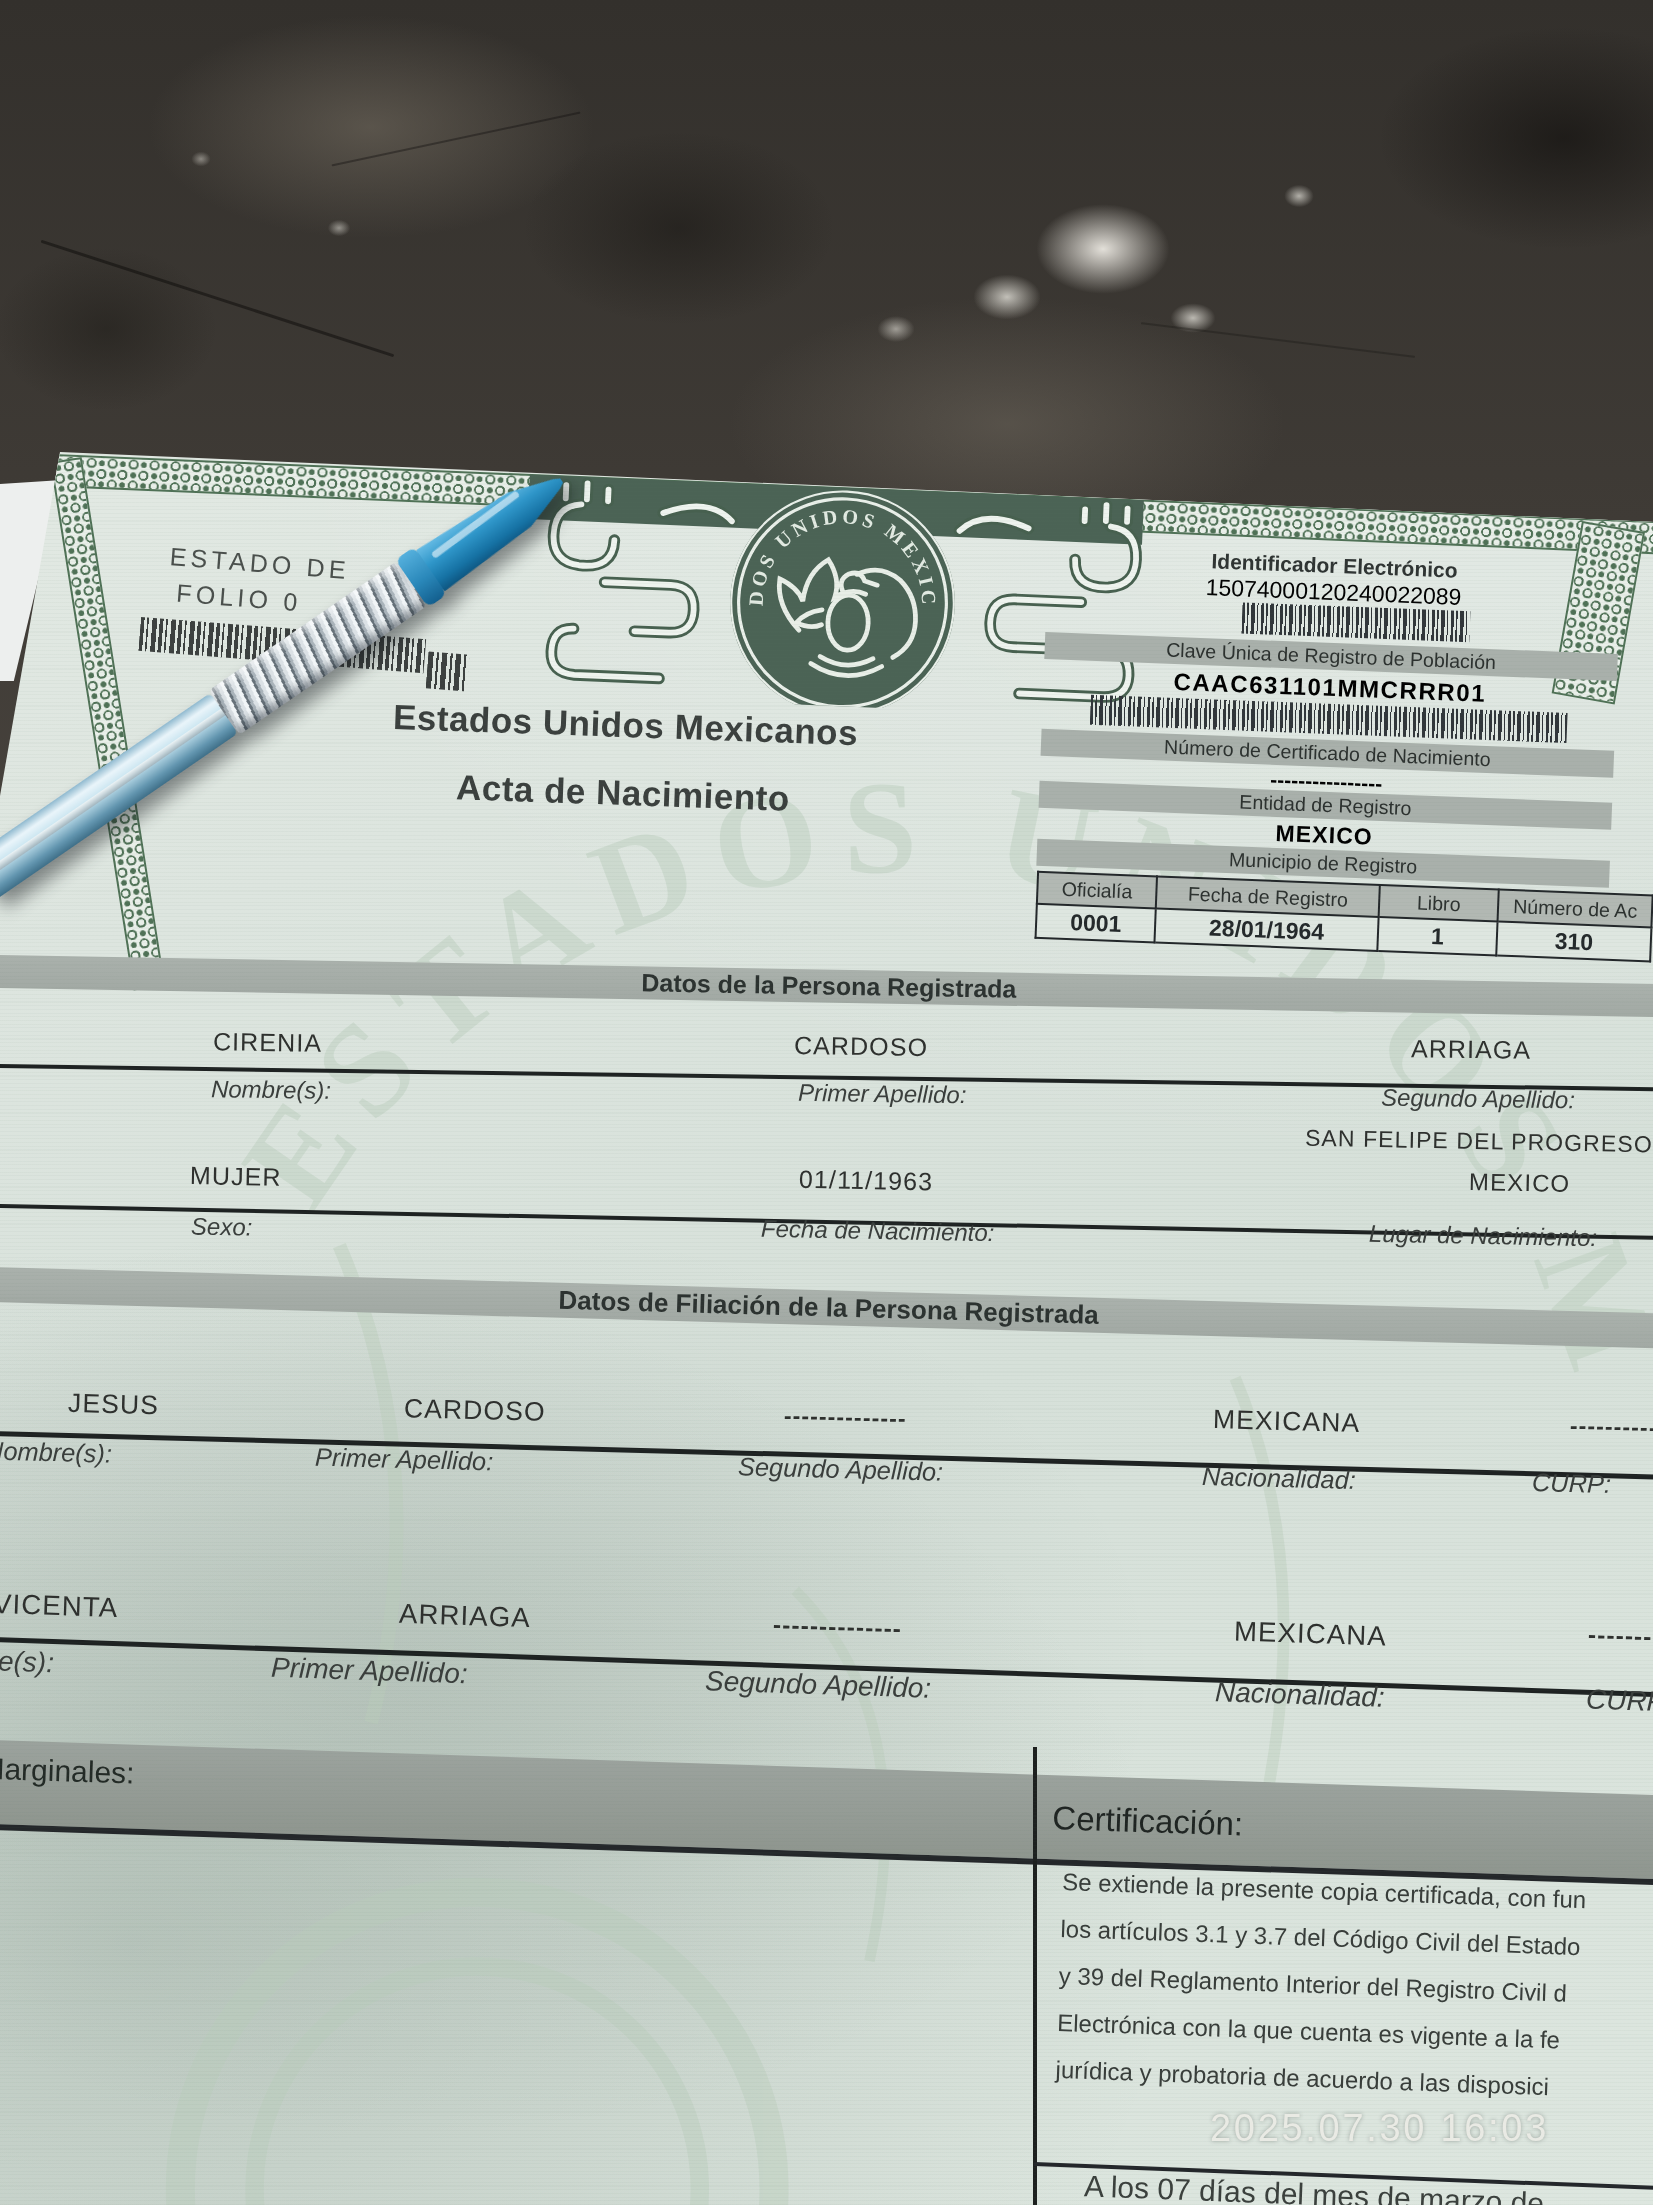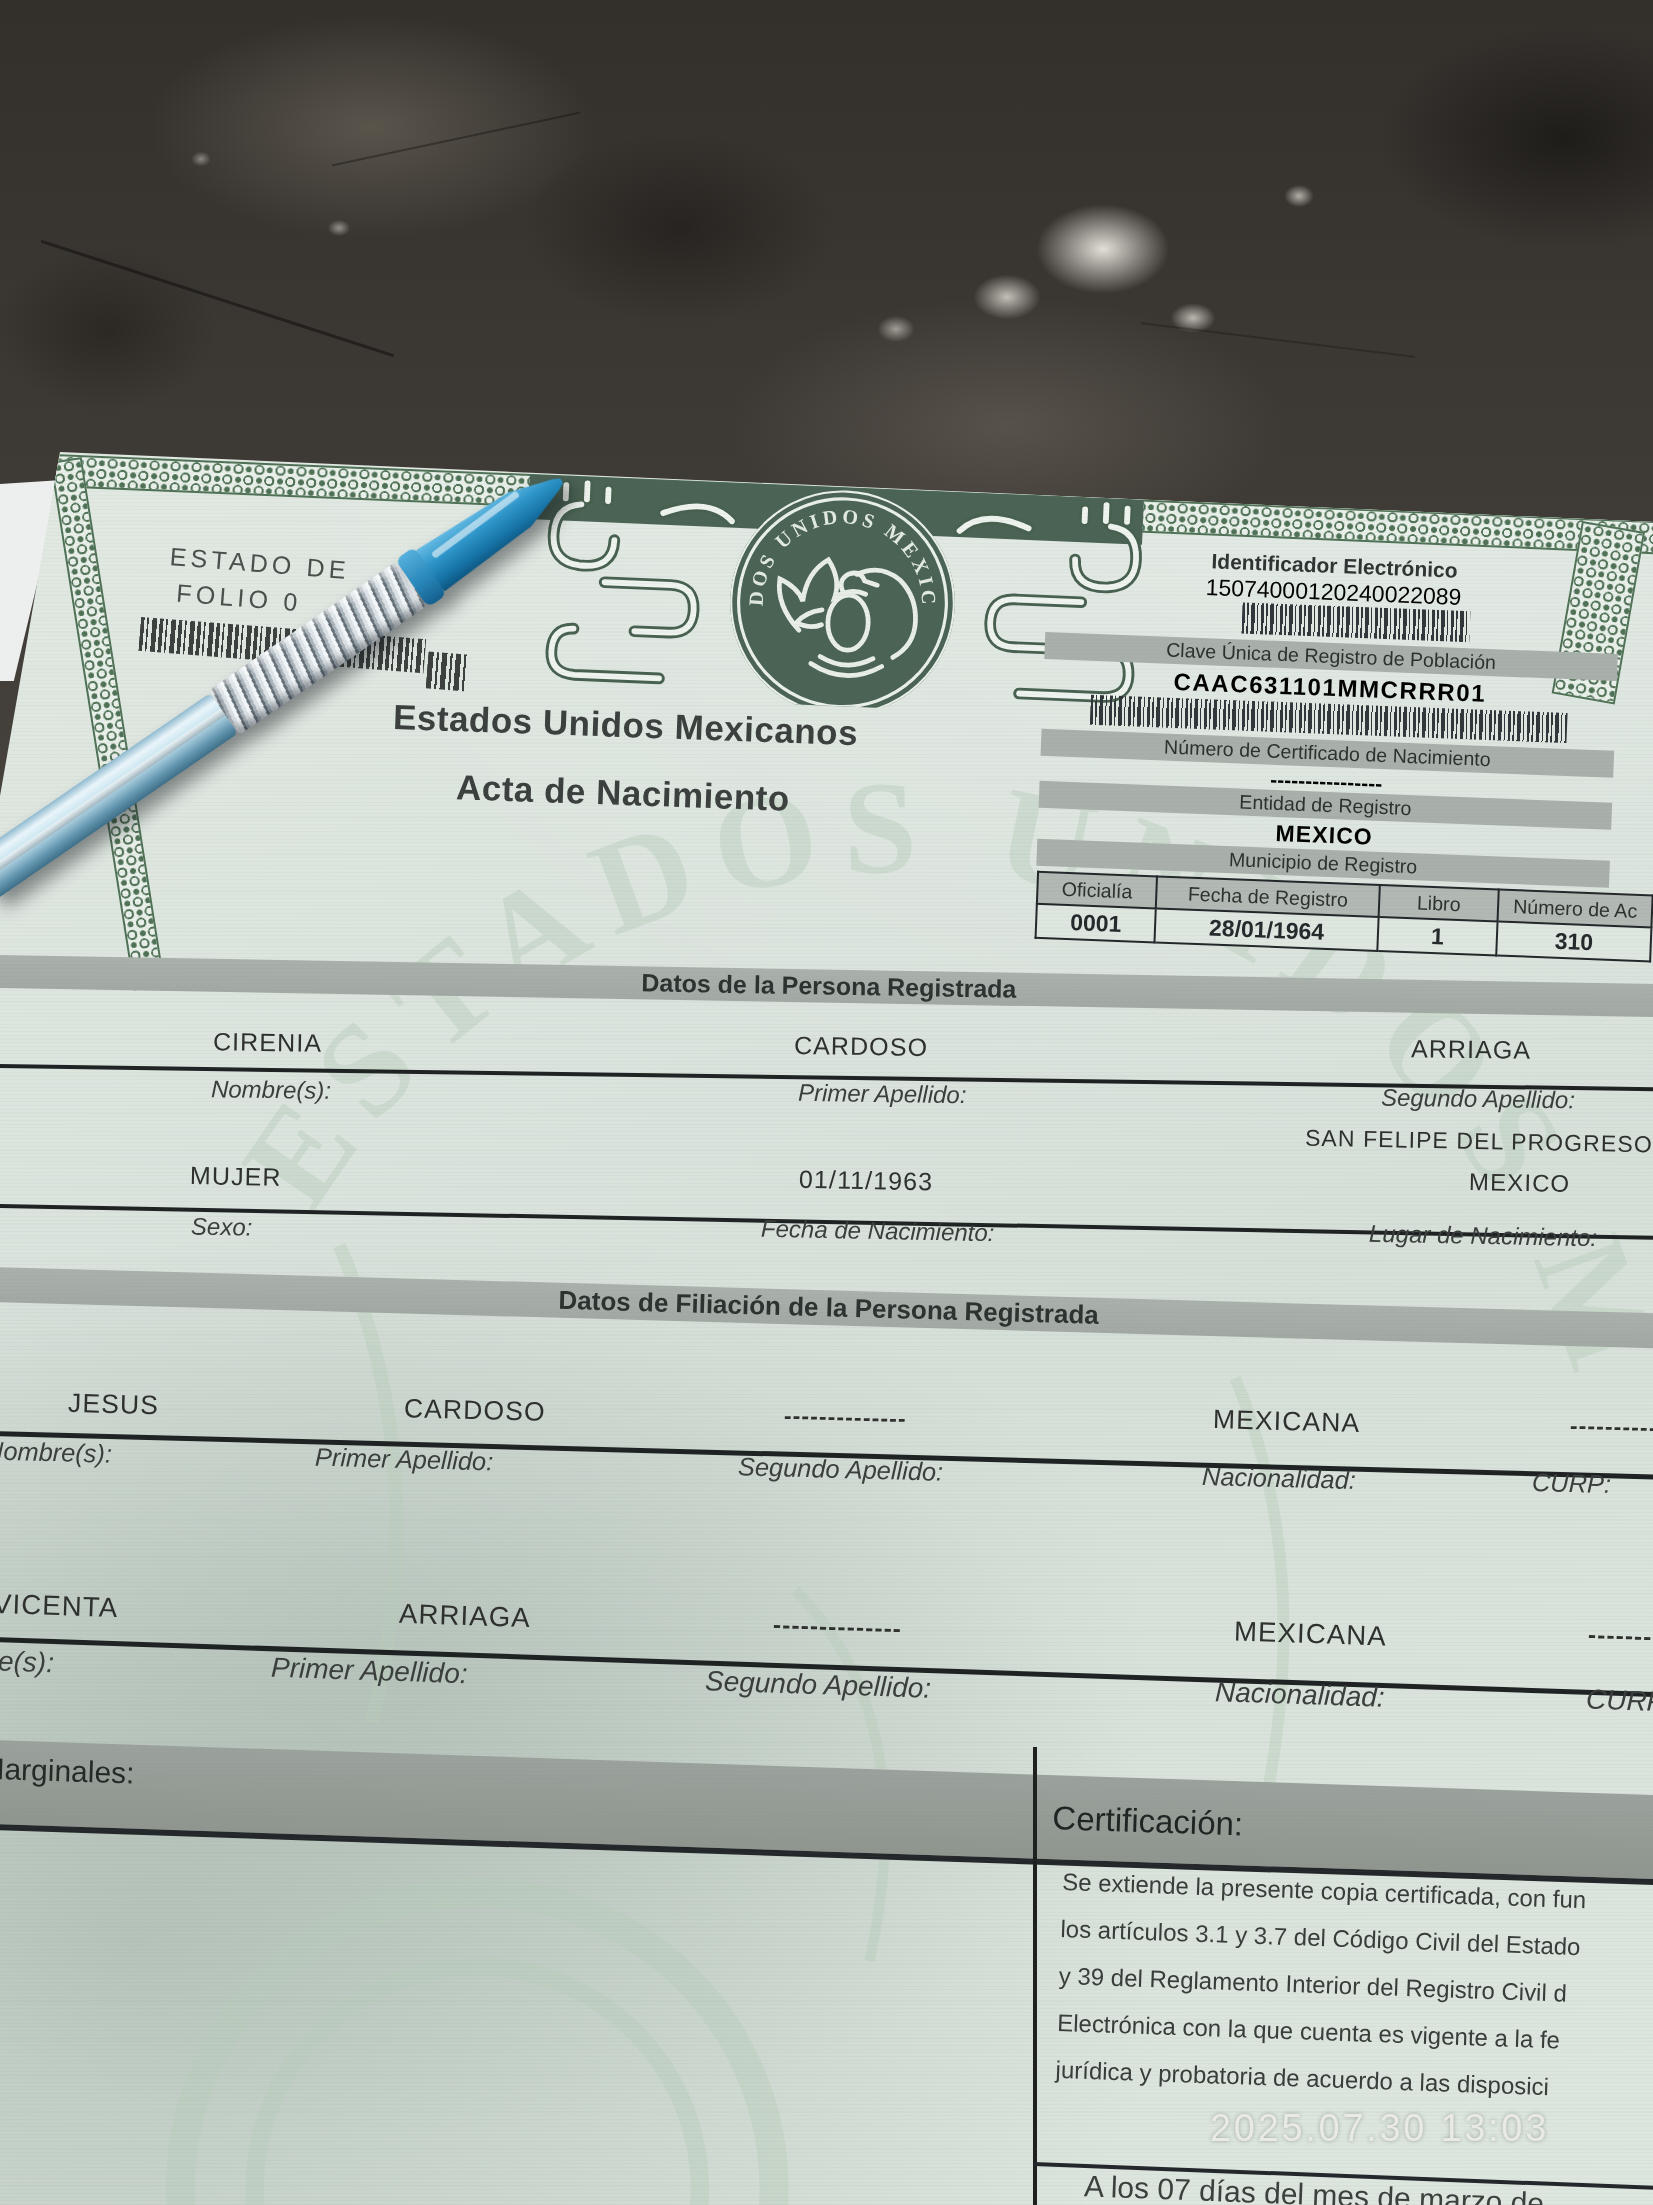--- a/index.html
+++ b/index.html
@@ -354,15 +354,15 @@
     <div class="btext">A los  07  días del mes de  marzo  de</div>
   </div>
 
   <div class="pen">
     <div class="pen-barrel"></div>
     <div class="pen-spring"></div>
     <div class="pen-collar"></div>
     <div class="pen-cone"></div>
   </div>
 
-  <div class="stamp">2025.07.30 13:03</div>
+  <div class="stamp">2025.07.30 16:03</div>
 </div>
 
 
 </body></html>

